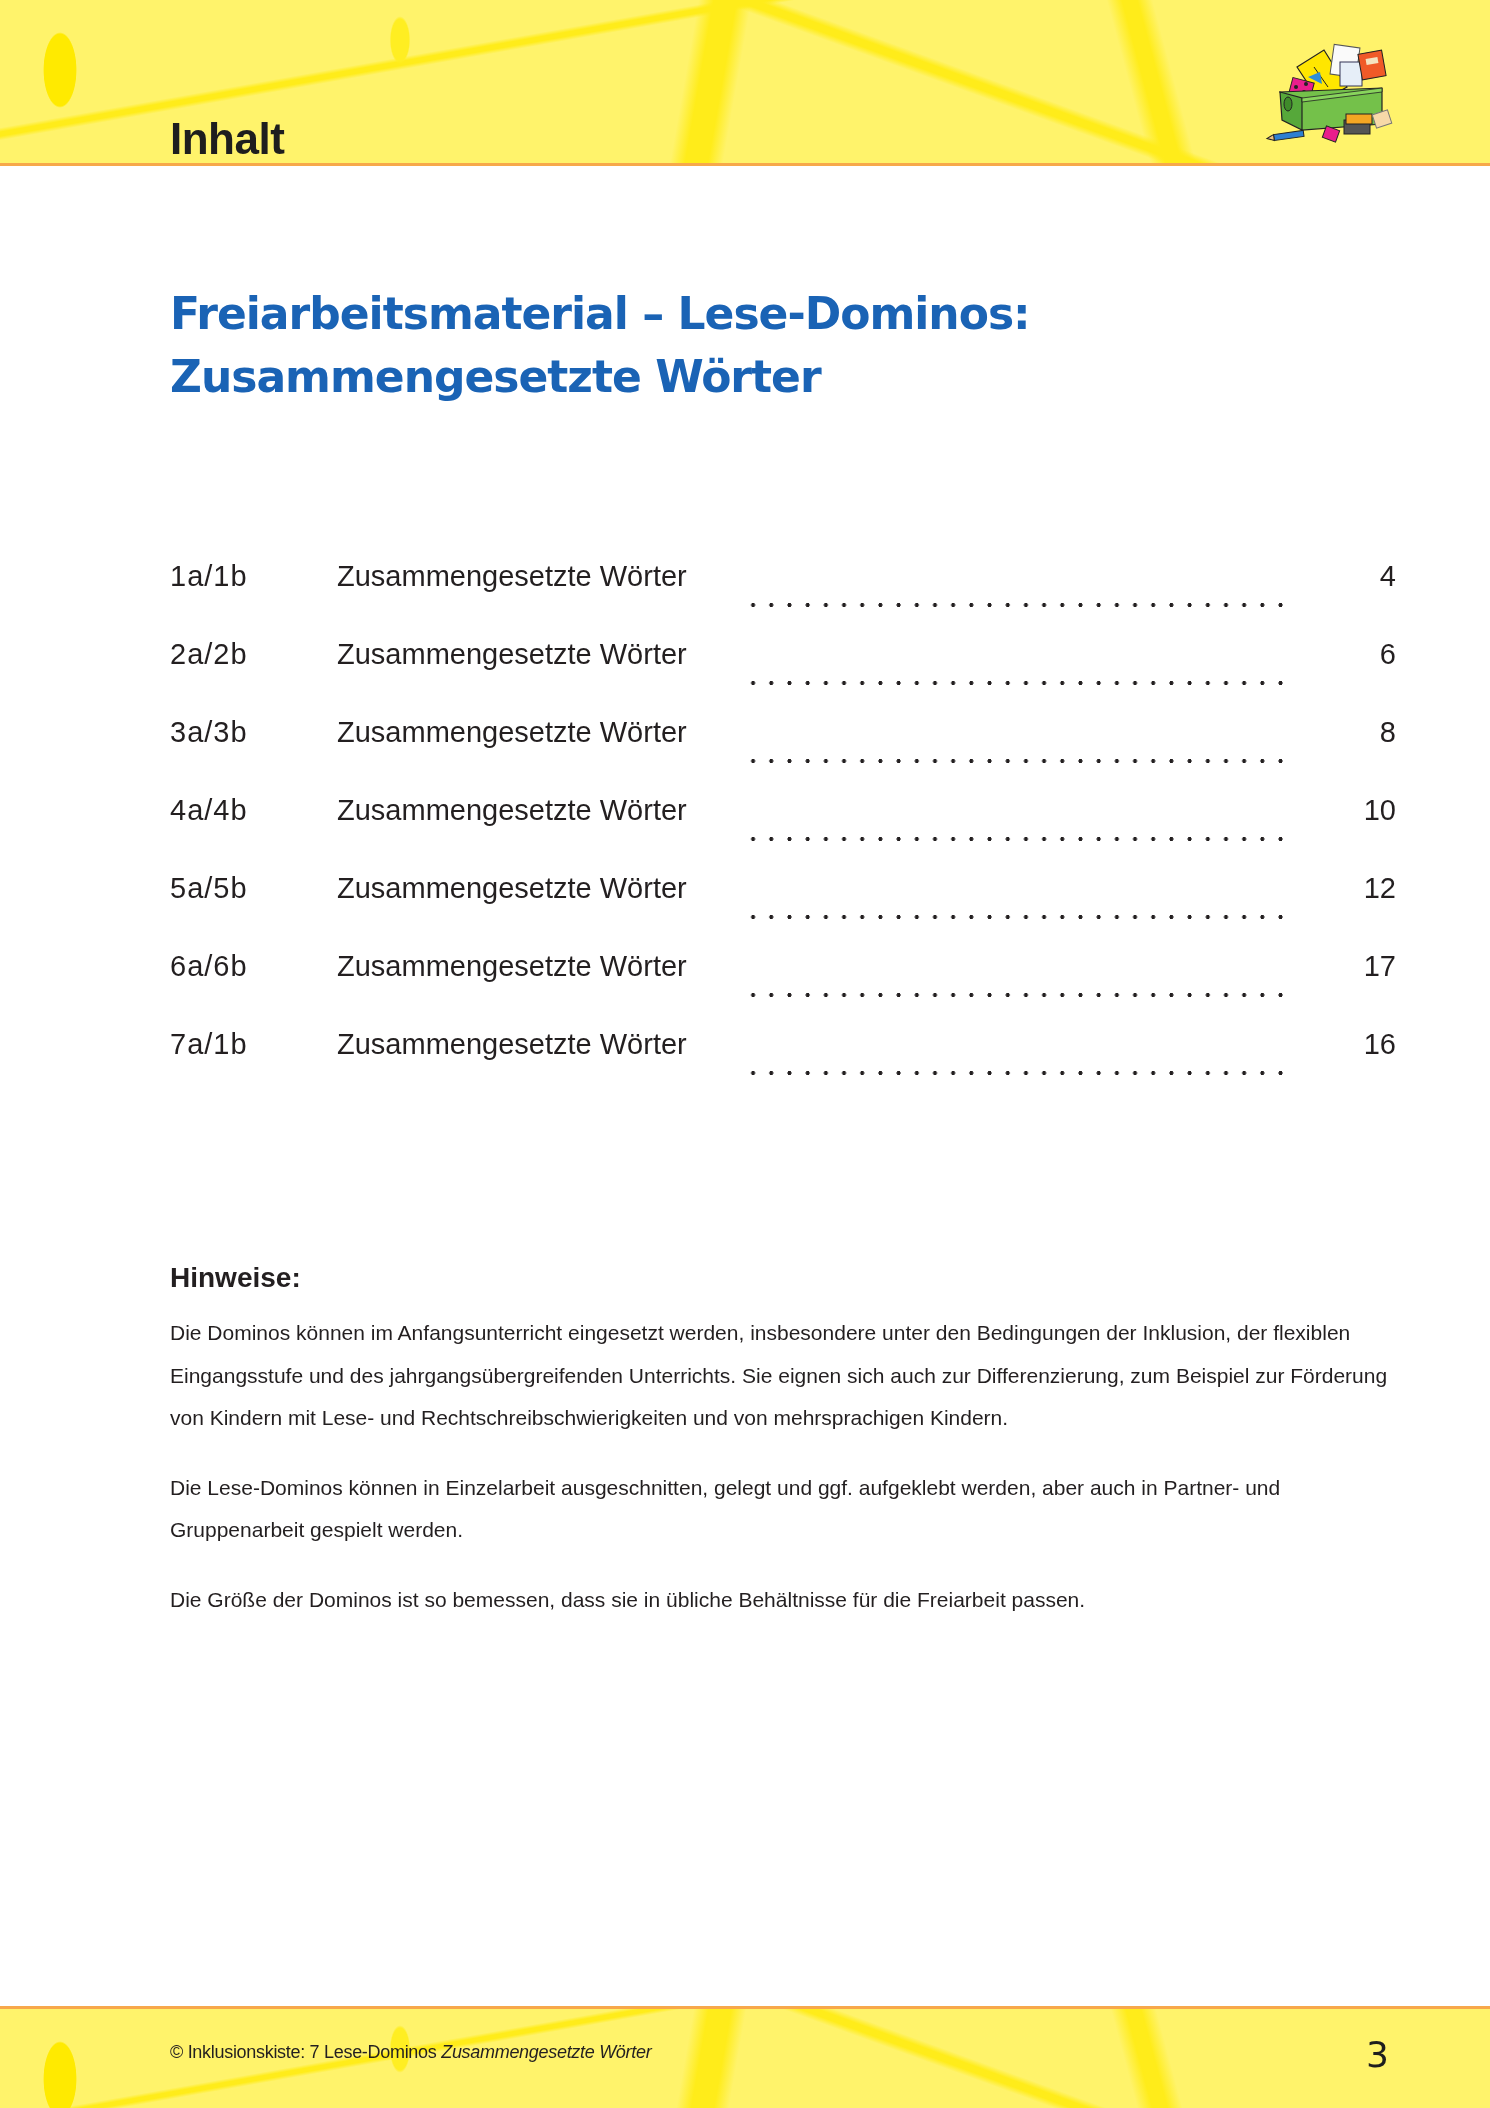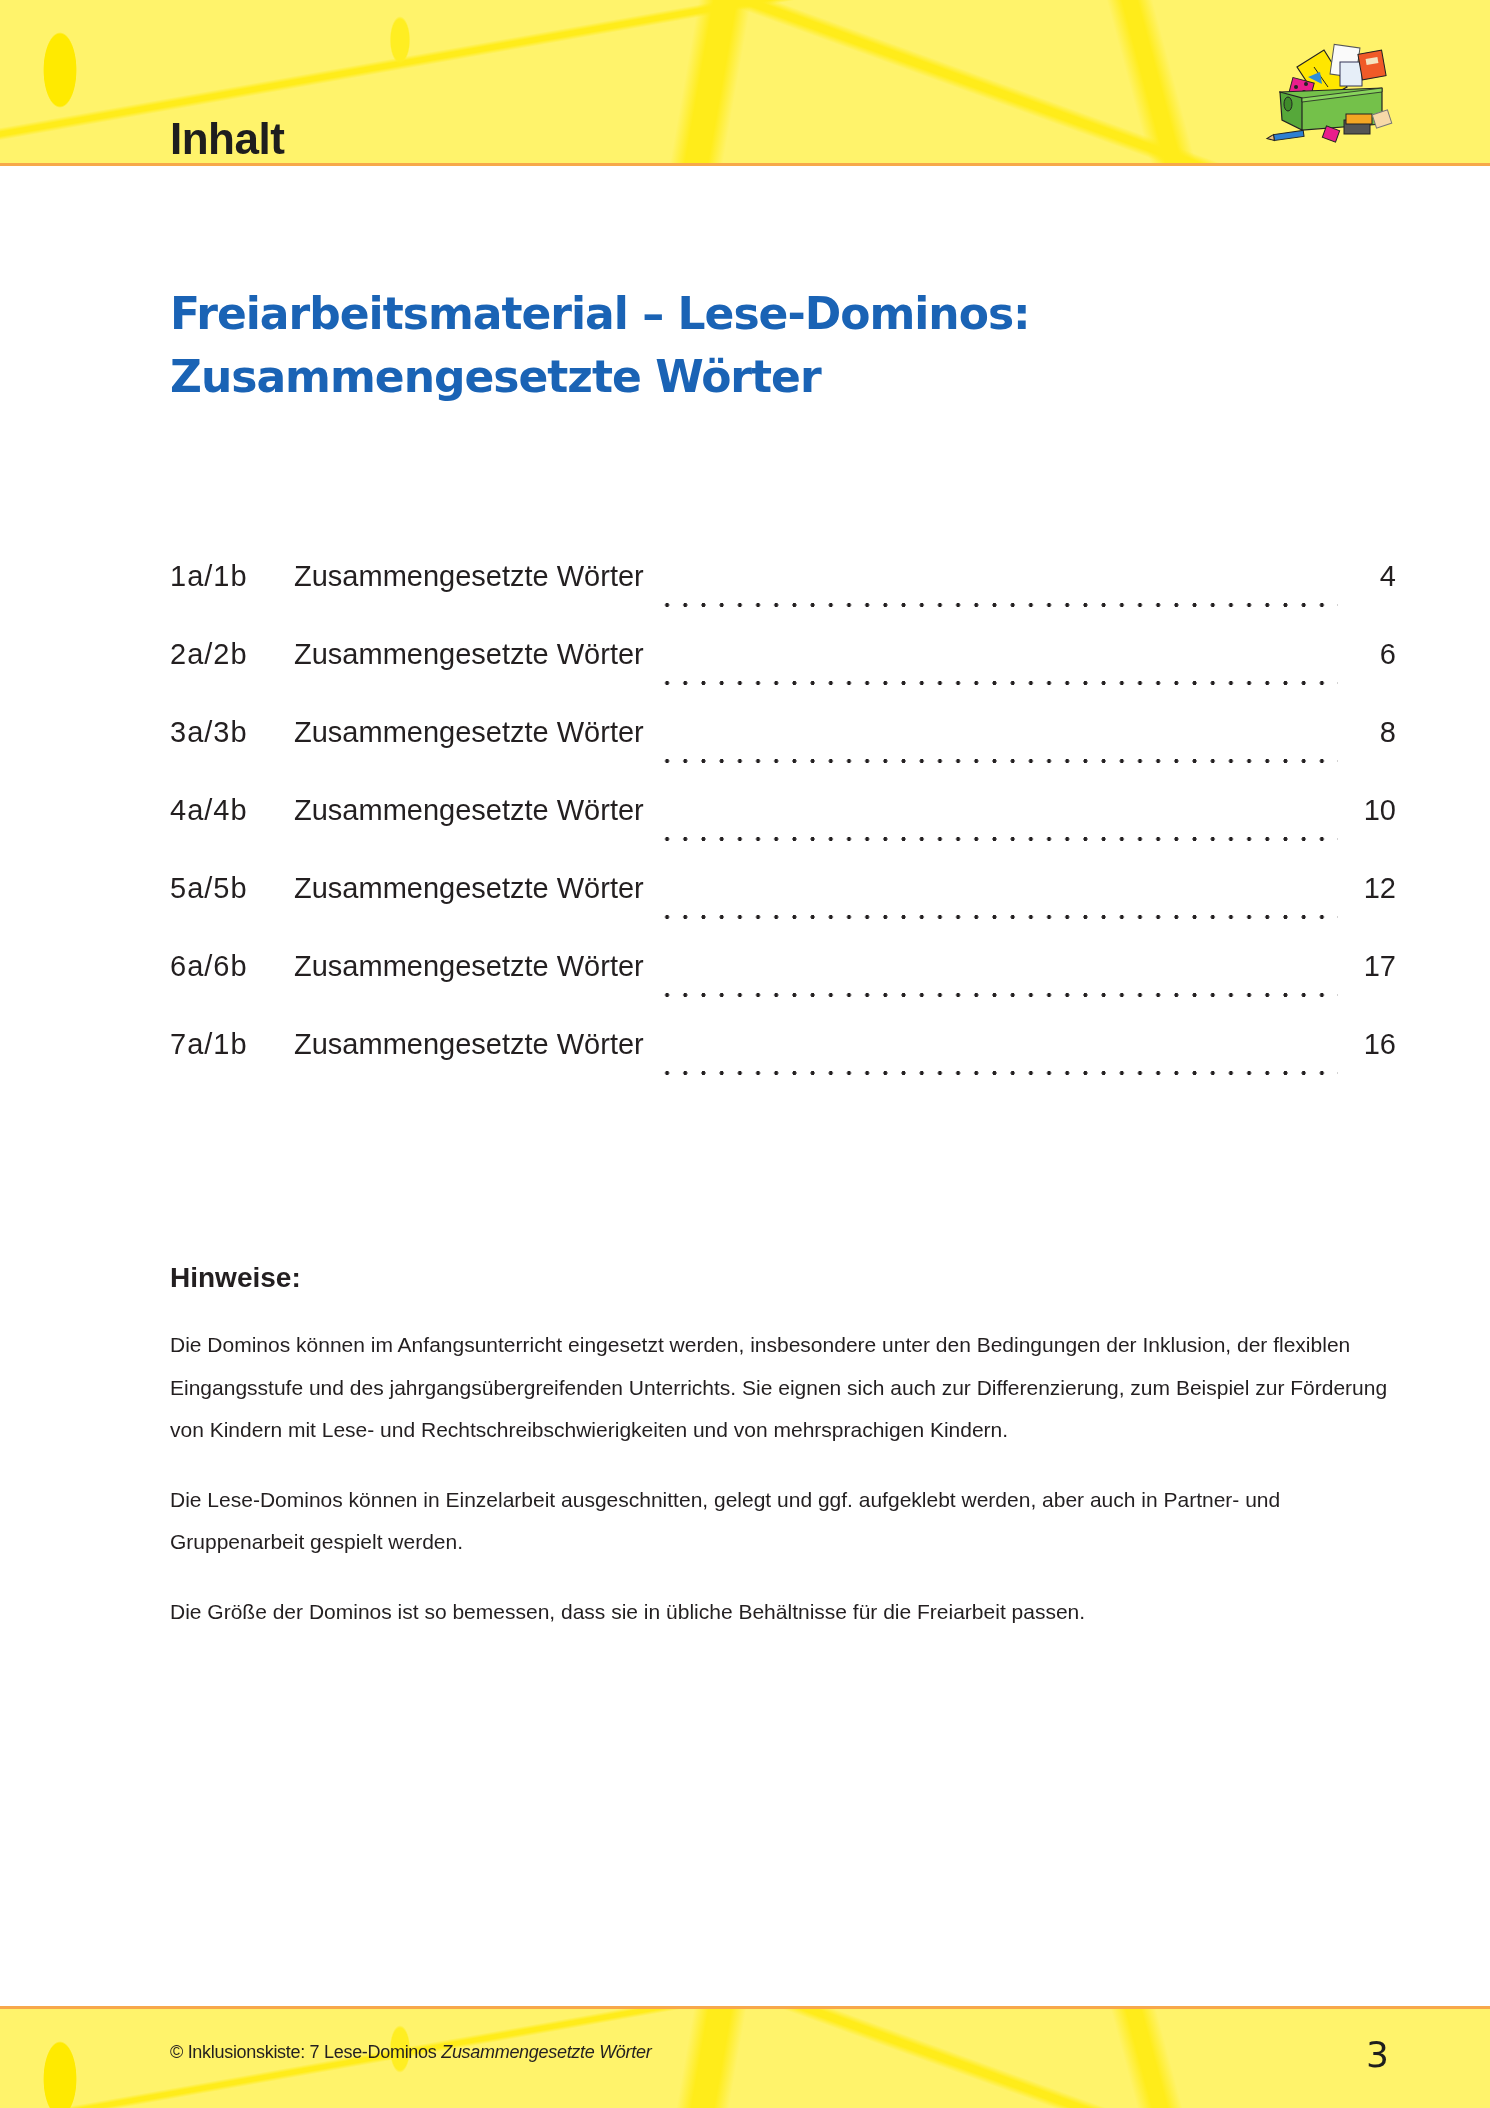--- a/index.html
+++ b/index.html
@@ -32,35 +32,35 @@
       position: absolute; left: 170px; top: 282px;
       font-family: "DejaVu Sans", sans-serif;
       font-size: 44px; line-height: 63px; color: #1a63b5; letter-spacing: -1px;
       font-weight: bold; margin: 0;
     }
     .doc-title span { display: block; }
 
     .toc { position: absolute; left: 170px; top: 560px; width: 1226px; }
     .toc-row {
       display: flex; align-items: baseline; height: 78px;
-      font-size: 29px; color: #231f20;
+      font-size: 29px; color: #231f20; gap: 43px;
     }
     .toc-code { width: 124px; flex: none; letter-spacing: 1px; }
     .toc-title { flex: none; }
     .toc-dots {
       flex: 1; margin: 0 18px 0 14px; height: 6px; align-self: center;
       margin-top: 12px;
       background-image: radial-gradient(circle, #231f20 1.8px, transparent 2.2px);
       background-size: 18.2px 6px; background-repeat: repeat-x;
       background-position: left center;
     }
     .toc-page { width: 40px; flex: none; text-align: right; }
 
     .notes { position: absolute; left: 170px; top: 1262px; width: 1230px; }
-    .notes-heading { font-size: 28px; font-weight: bold; margin: 0 0 30px 0; }
+    .notes-heading { font-size: 28px; font-weight: bold; margin: 0 0 18px 0; }
     .notes p {
       font-size: 21px; line-height: 42.5px; margin: 0 0 27px 0; color: #231f20;
     }
 
     .footer-text {
       position: absolute; left: 170px; top: 2042px;
       font-size: 18px; color: #231f20; letter-spacing: -0.3px;
     }
     .footer-text em { font-style: italic; }
     .footer-page {

